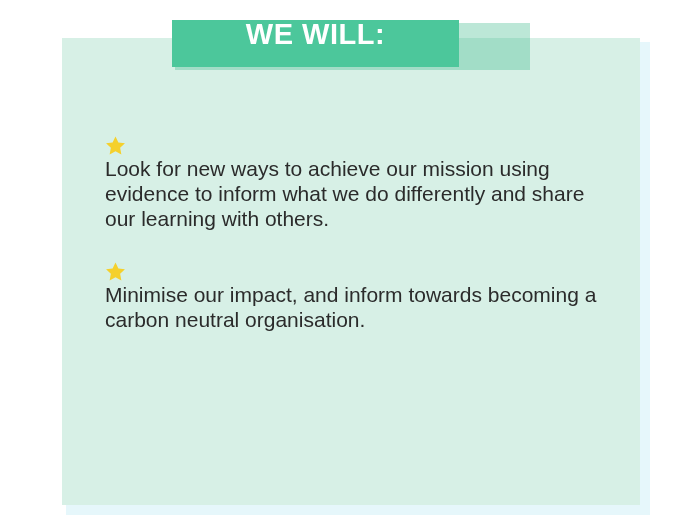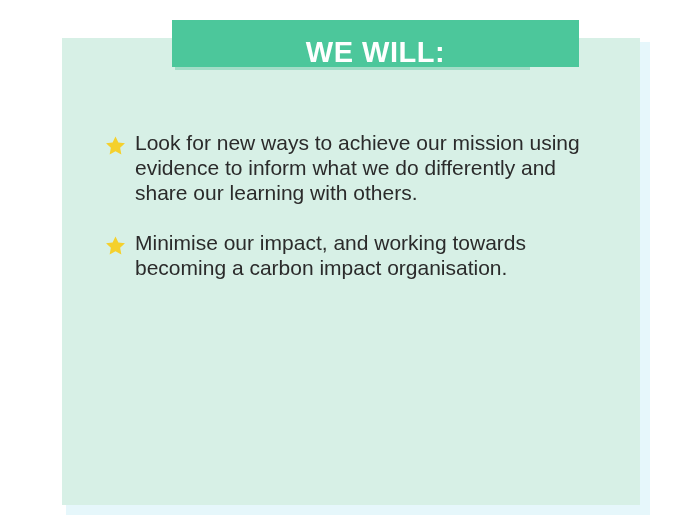--- a/index.html
+++ b/index.html
@@ -39,25 +39,25 @@
     width: 578px;
     height: 467px;
     background: #d7f0e6;
   }
 
   
   .title-band {
     position: absolute;
     left: 172px;
     top: 20px;
-    width: 407px;
+    width: 287px;
     height: 47px;
     background: #4cc79b;
     display: flex;
-    align-items: flex-end;
+    align-items: flex-start;
     justify-content: center;
   }
   .title-band-shadow {
     position: absolute;
     left: 175px;
     top: 23px;
     width: 355px;
     height: 47px;
     background: #3fb98d;
     opacity: 0.35;
@@ -76,20 +76,21 @@
   .bullets {
     position: absolute;
     left: 105px;
     top: 131px;
     width: 500px;
   }
   .bullet-row {
     display: flex;
     align-items: flex-start;
     margin-bottom: 26px;
+    flex-direction: column;
   }
   .bullet-row:last-child {
     margin-bottom: 0;
   }
   .star-icon {
     flex: 0 0 auto;
     width: 21px;
     height: 23px;
     margin-right: 9px;
     margin-top: 3px;
@@ -123,18 +124,18 @@
       <svg class="star-icon" viewBox="0 0 24 24" aria-hidden="true">
         <polygon points="12,1.6 15.3,8.5 22.8,9.5 17.3,14.7 18.7,22.2 12,18.6 5.3,22.2 6.7,14.7 1.2,9.5 8.7,8.5" fill="#f5d02c"></polygon>
       </svg>
       <div class="bullet-text">Look for new ways to achieve our mission using evidence to inform what we do differently and share our learning with others.</div>
     </div>
 
     <div class="bullet-row">
       <svg class="star-icon" viewBox="0 0 24 24" aria-hidden="true">
         <polygon points="12,1.6 15.3,8.5 22.8,9.5 17.3,14.7 18.7,22.2 12,18.6 5.3,22.2 6.7,14.7 1.2,9.5 8.7,8.5" fill="#f5d02c"></polygon>
       </svg>
-      <div class="bullet-text">Minimise our impact, and working towards becoming a carbon impact organisation.</div>
+      <div class="bullet-text">Minimise our impact, and inform towards becoming a carbon neutral organisation.</div>
     </div>
 
 
   </div>
 </div>
 
 </body></html>

